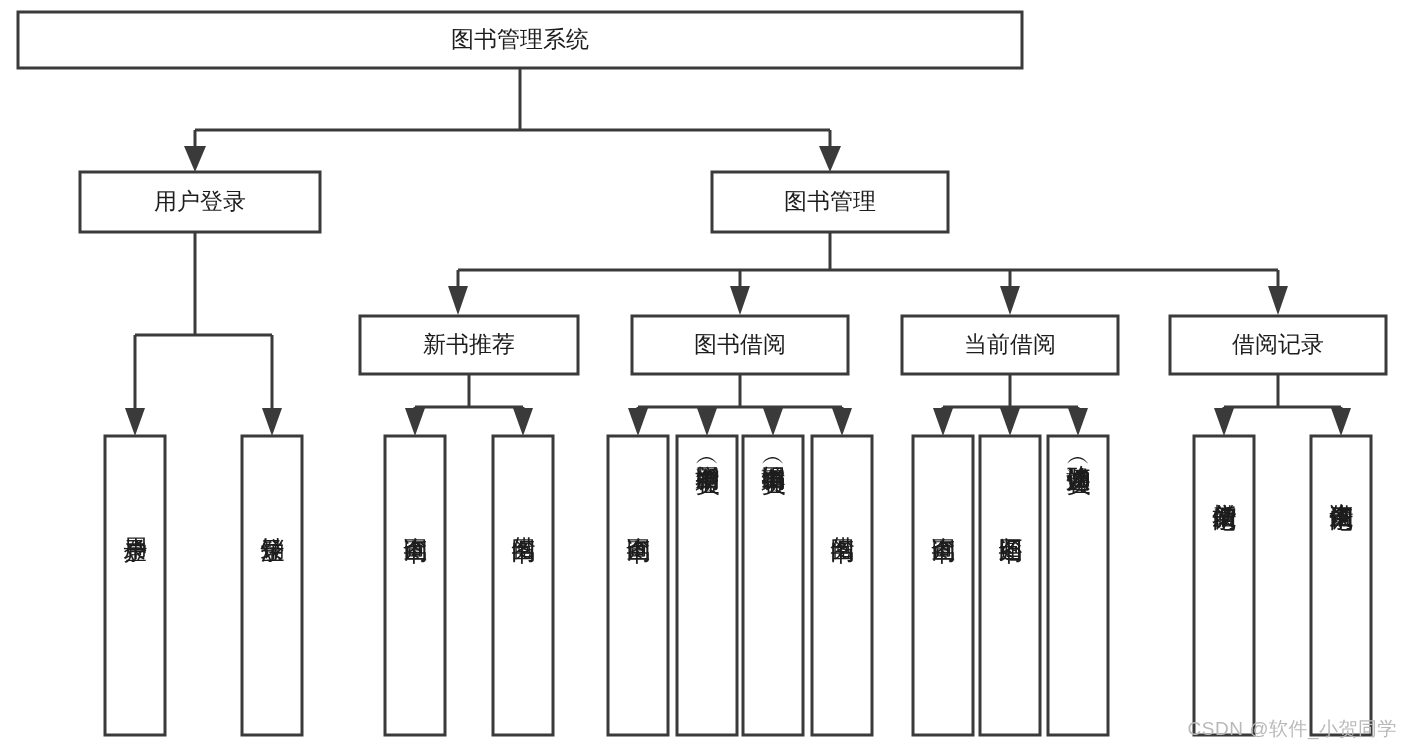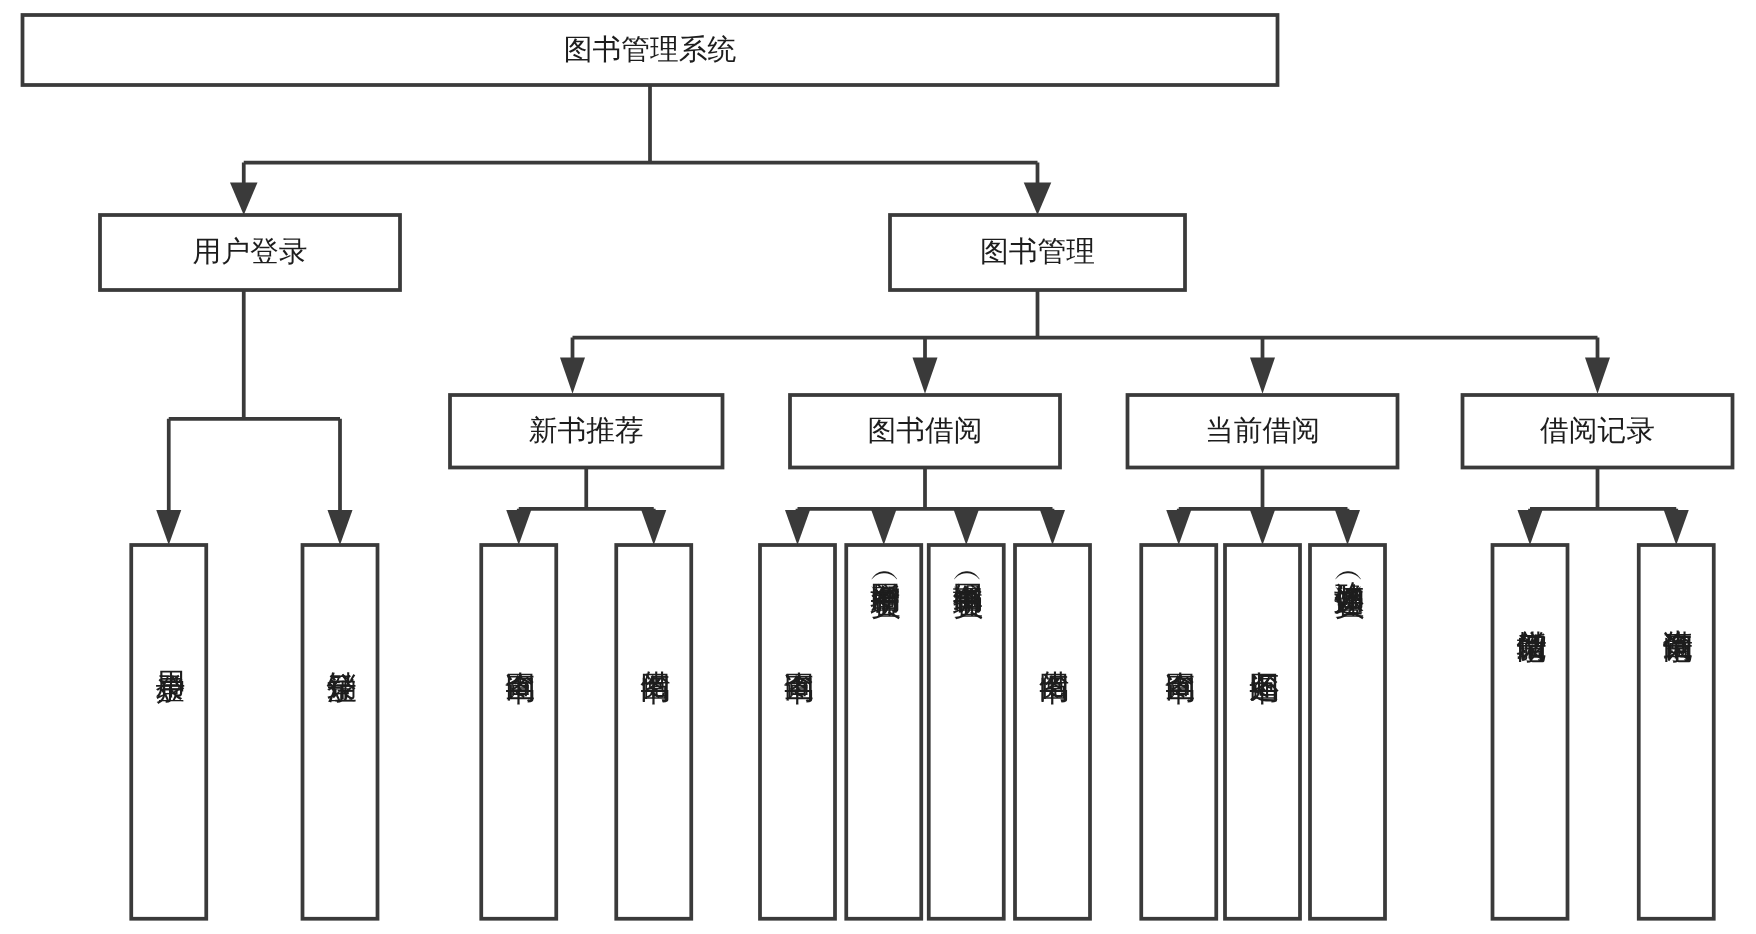--- a/index.html
+++ b/index.html
@@ -225,13 +225,14 @@
   <div class="vlabel" style="left:773px; top:446px;">编辑图书（管理员）</div>
   <div class="vlabel" style="left:842px; top:518px;">借阅图书</div>
 
   <div class="vlabel" style="left:943px; top:518px;">查询图书</div>
   <div class="vlabel" style="left:1010px; top:518px;">归还图书</div>
   <div class="vlabel" style="left:1078px; top:446px;">确认归还（管理员）</div>
 
   <div class="vlabel" style="left:1224px; top:484px;">新增借阅记录</div>
   <div class="vlabel" style="left:1341px; top:484px;">查询借阅记录</div>
 
+  <div class="watermark">CSDN @软件_小贺同学</div>
 </div>
 
 </body></html>

